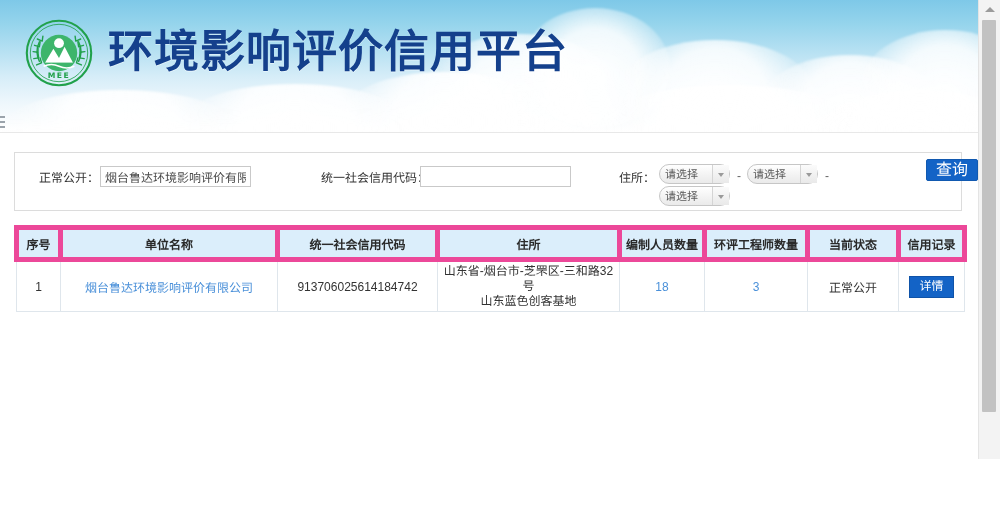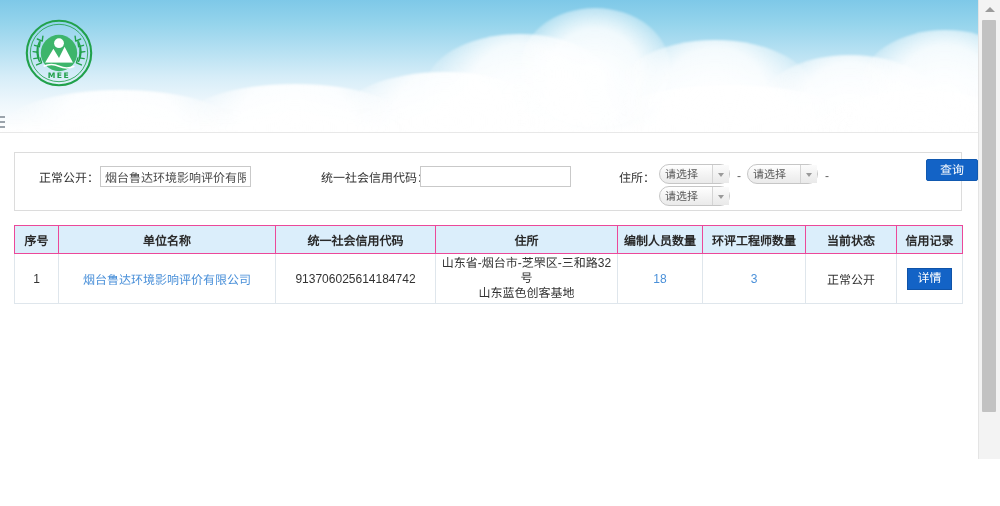--- a/index.html
+++ b/index.html
@@ -147,21 +147,21 @@
     position: absolute;
     font-size: 12px;
     color: #666;
     line-height: 14px;
   }
   .btn-primary {
     position: absolute;
     box-sizing: border-box;
     background: #1363c6;
     color: #ffffff;
-    font-size: 12px;
+    font-size: 16px;
     border: 1px solid #1159b0;
     border-radius: 2px;
     text-align: center;
     cursor: pointer;
     font-family: "Liberation Sans", "DejaVu Sans", sans-serif;
   }
   #btn-query {
     left: 911px; top: 6px;
     width: 52px; height: 22px;
     line-height: 20px;
@@ -175,21 +175,21 @@
     box-sizing: border-box;
   }
   table.grid {
     width: 948px;
     border-collapse: collapse;
     table-layout: fixed;
     background: #ffffff;
   }
   table.grid th {
     background: #dbeefb;
-    border: 1px solid #ec4899;
+    border: 5px solid #ec4899;
     font-size: 12px;
     font-weight: bold;
     color: #2a2a2a;
     height: 27px;
     text-align: center;
     padding: 0 2px;
   }
   table.grid td {
     border: 1px solid #dfe6ec;
     font-size: 12px;
@@ -287,20 +287,21 @@
           </g>
           <circle cx="50" cy="50" r="26" fill="#3db56b"></circle>
           <circle cx="50" cy="36" r="7" fill="#ffffff"></circle>
           <path d="M30 64 L42 44 L50 57 L58 41 L70 64 Z" fill="#ffffff"></path>
           <rect x="30" y="64" width="40" height="3" fill="#3db56b"></rect>
           <path d="M28 69 q11 -5 22 0 q11 5 22 0" stroke="#ffffff" stroke-width="2.2" fill="none"></path>
           <text x="50" y="86" font-size="11" font-weight="bold" fill="#21a14b" text-anchor="middle" font-family="DejaVu Sans, sans-serif" letter-spacing="2">MEE</text>
         </svg>
       </div>
 
+      <div class="site-title">环境影响评价信用平台</div>
 
       <div class="nav-stub">
           <i></i>
           <i></i>
           <i></i>
         </div>
     </div>
 
     <div class="page-body">
 

